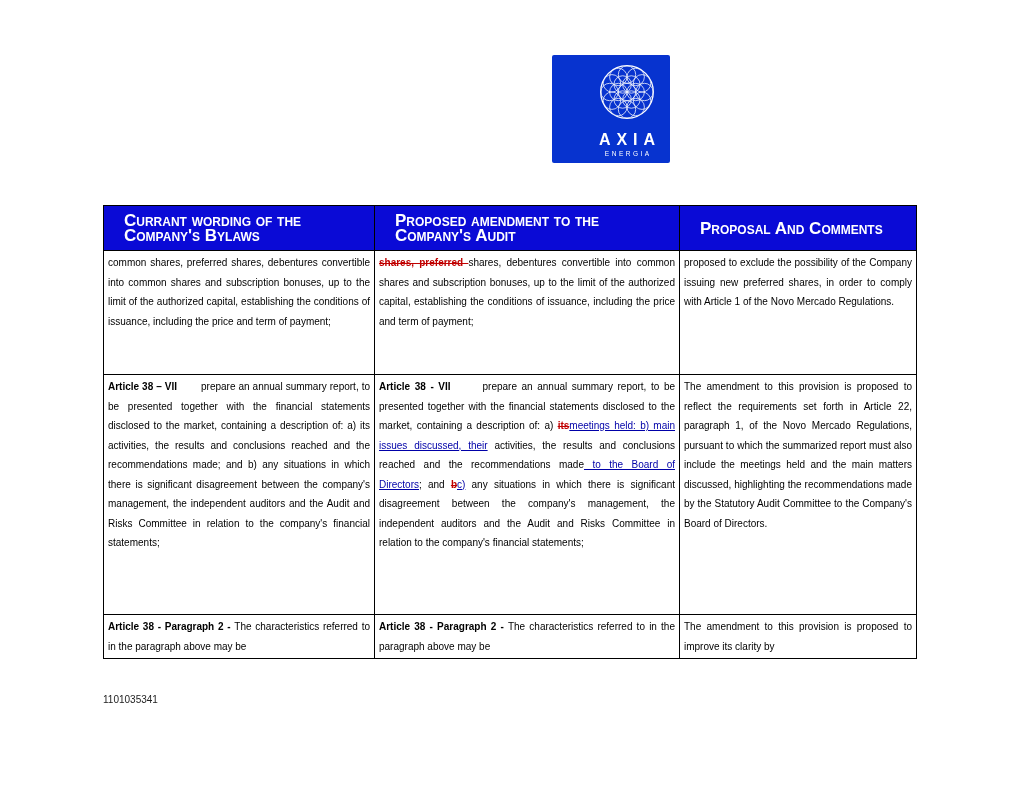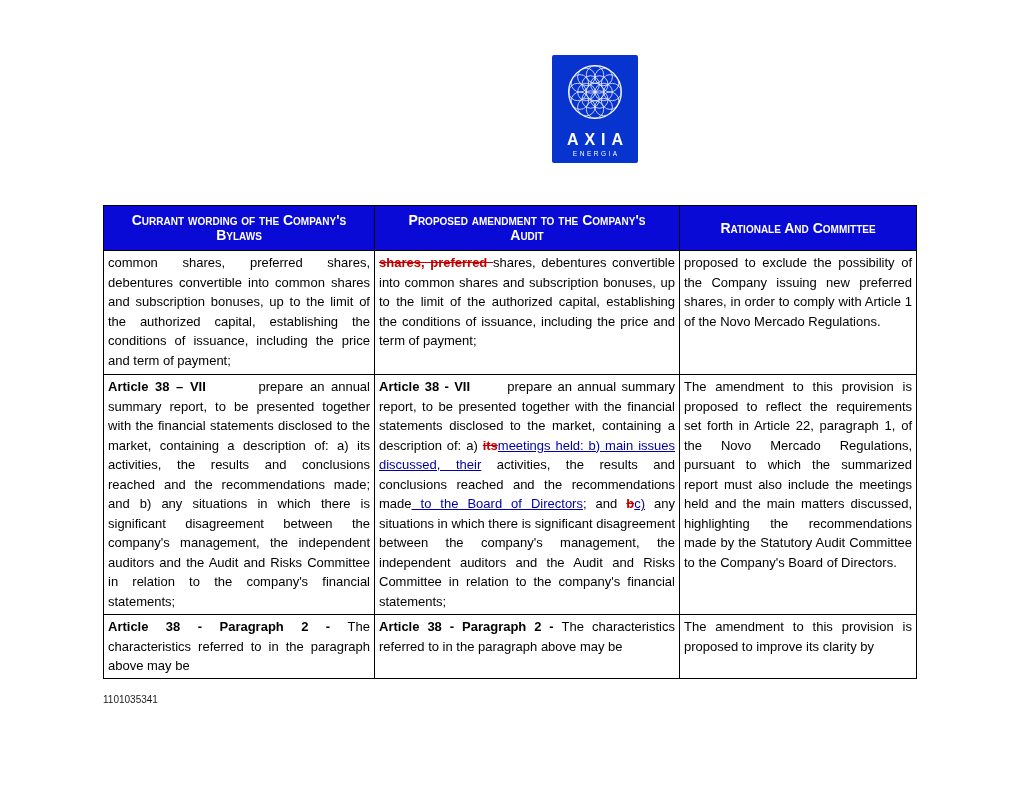--- a/index.html
+++ b/index.html
@@ -12,45 +12,45 @@
     position:absolute;left:90px;top:53px;width:465px;height:110px;
     background:var(--band-bg,#a9b4c9);border-radius:9px;
   }
   .title{
     position:absolute;left:113px;top:90px;
     color:var(--title-text,#1b3e9c);font-weight:bold;font-size:15px;line-height:19px;
   }
   
   .logo{
     position:absolute;left:552px;top:55px;width:86px;height:108px;
-    background:var(--logo-bg,#0733cf);text-align:center;border-radius:2px;
+    background:var(--logo-bg,#0733cf);text-align:center;border-radius:2px;padding-left:32px;
   }
   .logo svg{display:block;margin:0 auto;}
   .logo .brand{
     color:#fff;font-weight:bold;font-size:16px;letter-spacing:6px;
     margin-top:2px;text-indent:6px;
   }
   .logo .sub{
     color:#fff;font-size:6.5px;letter-spacing:2.5px;margin-top:1px;text-indent:2.5px;
   }
   
   table.bylaws{
     position:absolute;left:103px;top:205px;width:813px;
     border-collapse:collapse;table-layout:fixed;
   }
   table.bylaws th, table.bylaws td{
     border:1px solid #000;vertical-align:top;
   }
   table.bylaws th{
     background:var(--table-header-bg,#0a0ad6);color:#fff;
-    font-variant:small-caps;font-weight:bold;font-size:14px;
-    text-align:center;vertical-align:middle;height:40px;padding:2px 20px;line-height:15px;
+    font-variant:small-caps;font-weight:bold;font-size:17px;
+    text-align:left;vertical-align:middle;height:40px;padding:2px 20px;line-height:15px;
   }
   table.bylaws td{
-    font-size:13px;line-height:19.5px;text-align:justify;padding:2px 4px 2px 4px;
+    font-size:10px;line-height:19.5px;text-align:justify;padding:2px 4px 2px 4px;
     overflow:hidden;
     margin-left:20px;
   }
   tr.r1{height:124px;}
   tr.r2{height:240px;}
   tr.r3{height:44px;}
   td .b{font-weight:bold;}
   td .del{color:var(--del-color,#c00000);text-decoration:line-through;font-weight:bold;}
   td .ins{color:var(--ins-color,#0000a8);text-decoration:underline;}
   
@@ -101,21 +101,21 @@
   <table class="bylaws">
     <colgroup>
       <col style="width:271px">
         <col style="width:305px">
         <col style="width:237px">
     </colgroup>
     <thead>
       <tr>
         <th>Currant wording of the Company's Bylaws</th>
         <th>Proposed amendment to the Company's Audit</th>
-        <th>Rationale And Committee</th>
+        <th>Proposal And Comments</th>
       </tr>
     </thead>
     <tbody>
       <tr class="r1">
         <td><span>common shares, preferred shares, debentures convertible into common shares and subscription bonuses, up to the limit of the authorized capital, establishing the conditions of issuance, including the price and term of payment;</span></td>
         <td><span class="del">shares, preferred </span><span>shares, debentures convertible into common shares and subscription bonuses, up to the limit of the authorized capital, establishing the conditions of issuance, including the price and term of payment;</span></td>
         <td><span>proposed to exclude the possibility of the Company issuing new preferred shares, in order to comply with Article 1 of the Novo Mercado Regulations.</span></td>
       </tr>
       <tr class="r2">
         <td><span class="b">Article 38 – VII</span><span>&nbsp;&nbsp;&nbsp;&nbsp;&nbsp;&nbsp;&nbsp; prepare an annual summary report, to be presented together with the financial statements disclosed to the market, containing a description of: a) its activities, the results and conclusions reached and the recommendations made; and b) any situations in which there is significant disagreement between the company's management, the independent auditors and the Audit and Risks Committee in relation to the company's financial statements;</span></td>

